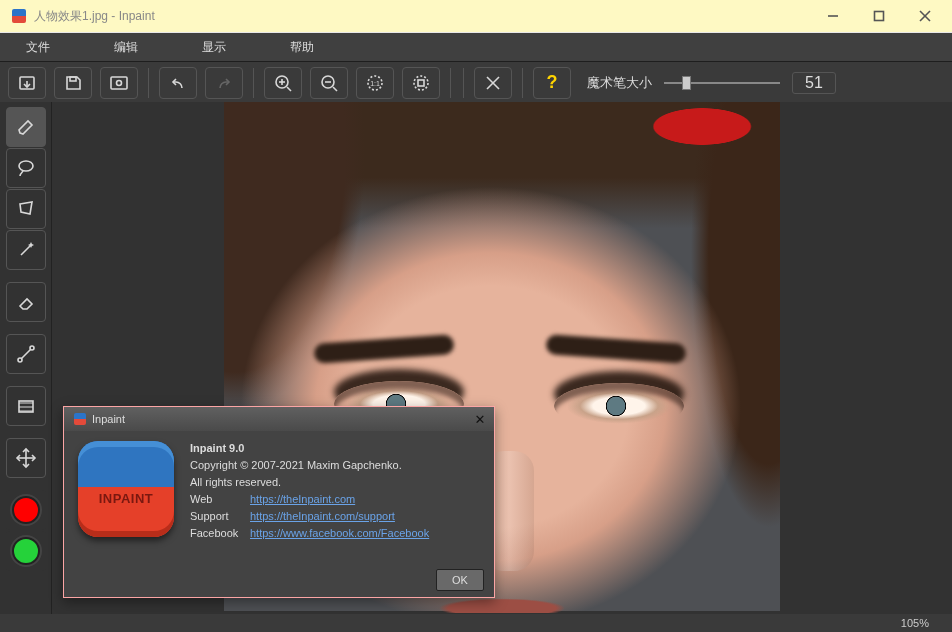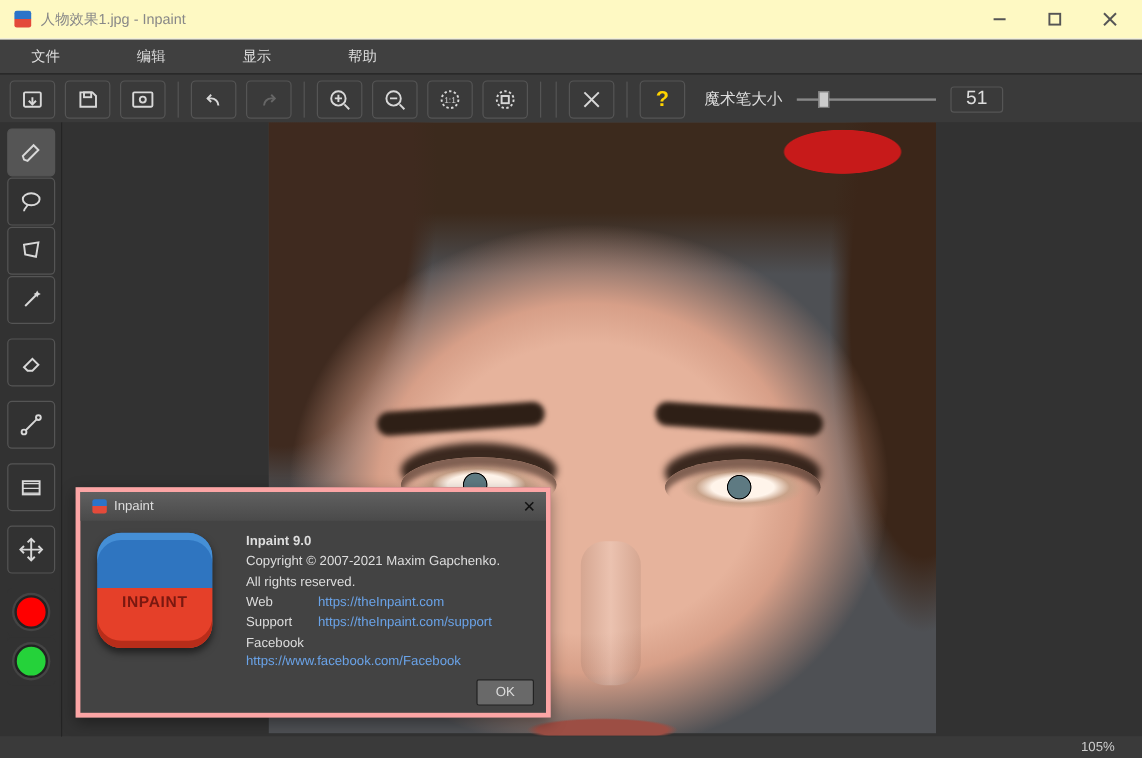--- a/index.html
+++ b/index.html
@@ -73,33 +73,33 @@
     radial-gradient(ellipse 65px 22px at 50% 50%, #fff4ea 0 40%, #c8a289 60%, transparent 80%);
   border-radius: 50% / 50%;
   box-shadow: 0 -12px 6px rgba(40,25,18,0.9), inset 0 8px 4px rgba(30,15,10,0.5);
 }
 .brow-l, .brow-r { position: absolute; width: 140px; height: 20px; background: #2e1f16; border-radius: 10px; transform: rotate(-4deg); top: 238px; left: 90px; filter: blur(2px); }
 .brow-r { left: 322px; transform: rotate(4deg); }
 .nose { position: absolute; top: 350px; left: 260px; width: 50px; height: 120px; background: linear-gradient(to right, rgba(0,0,0,0.07), rgba(255,255,255,0.2), rgba(0,0,0,0.07)); border-radius: 20px; }
 .lips { position: absolute; bottom: -2px; left: 50%; transform: translateX(-50%); width: 180px; height: 24px; background: radial-gradient(ellipse 90px 14px at 50% 80%, #9c4e44 0 60%, transparent 70%); }
 
 
-.dialog { position: absolute; left: 63px; top: 406px; width: 396px; height: 192px; background: #434343; border: 4px solid #fca5a5; box-shadow: 0 4px 12px rgba(0,0,0,0.4); }
+.dialog { position: absolute; left: 63px; top: 406px; width: 432px; height: 192px; background: #434343; border: 1px solid #fca5a5; box-shadow: 0 4px 12px rgba(0,0,0,0.4); }
 .dlg-title { height: 24px; background: linear-gradient(to bottom, #606060, #4a4a4a); display: flex; align-items: center; padding: 0 4px; font-size: 11px; color: #ddd; }
 .dlg-title .dlg-icon { width: 12px; height: 12px; margin: 0 6px; background: linear-gradient(to bottom, #2b74c9 0 50%, #e34a3a 50% 100%); border-radius: 2px; }
 .dlg-title .dlg-name { flex: 1; }
 .dlg-close { width: 20px; text-align: center; color: #111; font-size: 13px; cursor: pointer; }
 .dlg-body { display: flex; padding: 10px 14px 6px; gap: 16px; font-family: "Courier New", monospace; font-size: 11px; color: #ddd; }
 .dlg-logo { width: 96px; height: 96px; border-radius: 20px; position: relative; flex-shrink: 0;
   background: linear-gradient(to bottom, #2f75c0 0 48%, #e54029 48% 100%);
   box-shadow: inset 0 -6px 0 #b82d1a, inset 0 6px 0 #458fd6, 0 4px 6px rgba(0,0,0,0.5);
 }
 .dlg-logo::after { content: "INPAINT"; position: absolute; top: 52%; left: 0; right: 0; text-align: center; font-family: Arial, sans-serif; font-size: 13px; font-weight: bold; color: #7a1810; letter-spacing: 0.5px; }
-.dlg-text .row { margin-bottom: 2px; line-height: 15px; margin-left: 12px; }
-.dlg-text a { color: #6aa3e8; }
+.dlg-text .row { margin-bottom: 2px; line-height: 15px; }
+.dlg-text a { color: #6aa3e8; text-decoration: underline; }
 .dlg-text .lbl { display: inline-block; width: 60px; }
 .dlg-foot { position: absolute; bottom: 6px; right: 10px; }
 .dlg-ok { background: #696969; border: 1px solid #222; color: #ddd; width: 48px; height: 22px; font-size: 11px; border-radius: 2px; cursor: pointer; }
 
 
 .status { position: absolute; bottom: 0; left: 0; right: 0; height: 18px; background: #3a3a3a; color: #ccc; font-size: 11px; display: flex; align-items: center; justify-content: flex-end; padding-right: 23px; }
 
 svg { stroke: currentColor; fill: none; stroke-width: 1.6; }
 </style>
 </head>

